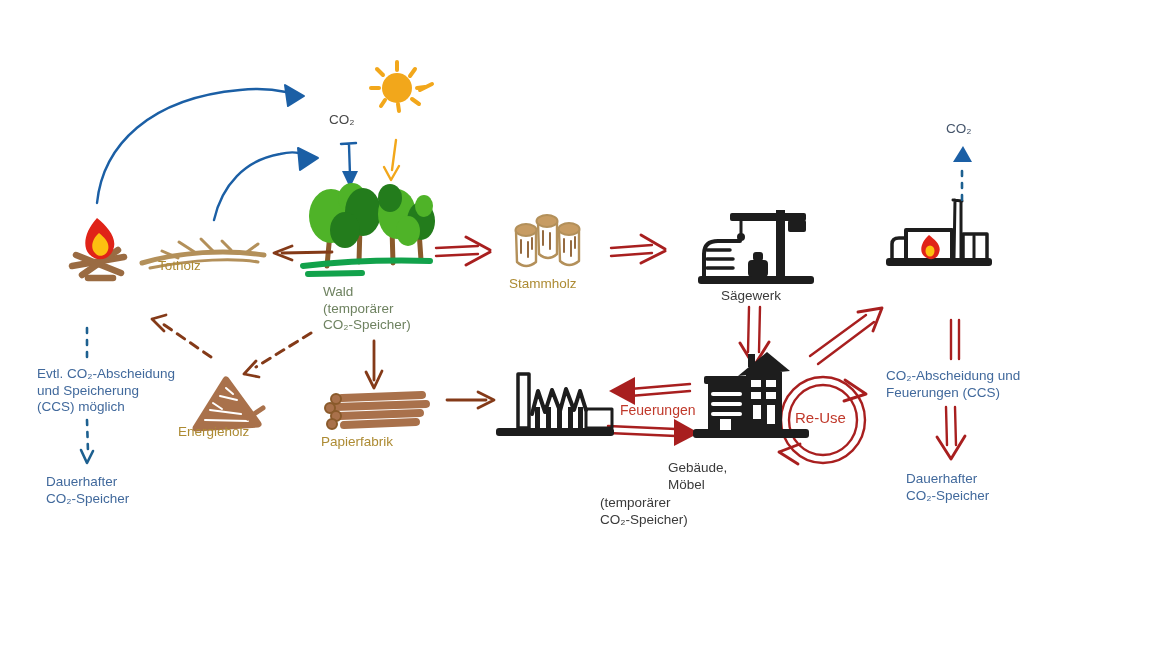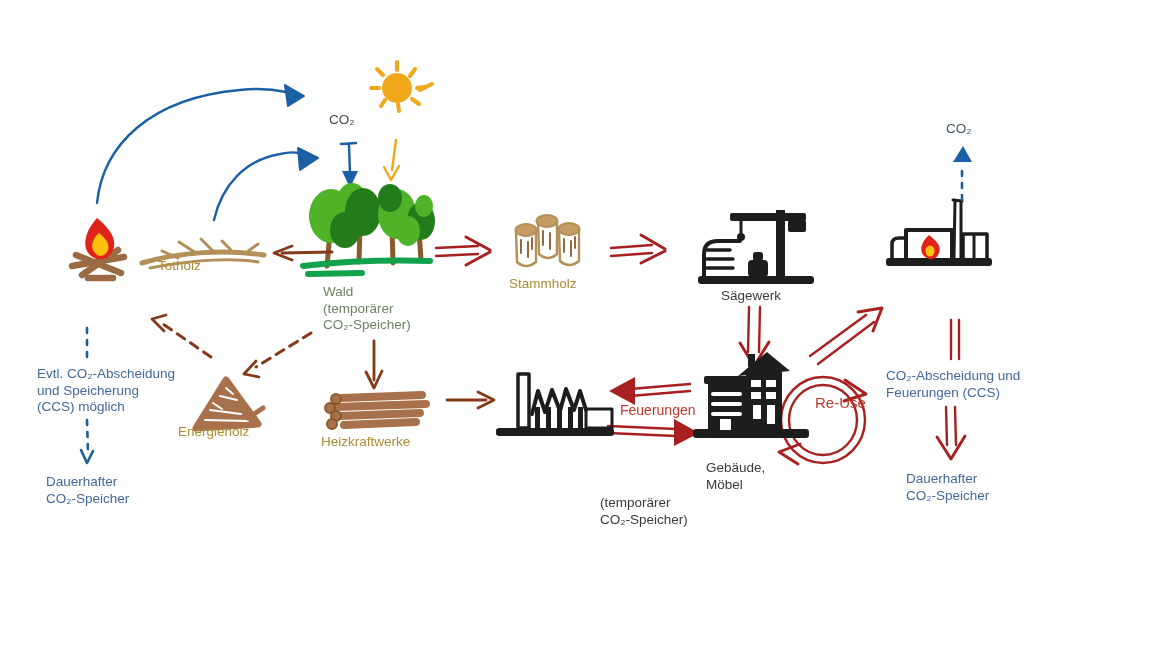--- a/index.html
+++ b/index.html
@@ -304,25 +304,25 @@
 CO₂-Speicher)</div>
   <div class="label olive" style="left:509px;top:276px;">Stammholz</div>
   <div class="label" style="left:721px;top:288px;">Sägewerk</div>
   <div class="label slated" style="left:946px;top:121px;">CO₂</div>
   <div class="label slate" style="left:37px;top:366px;">Evtl. CO₂-Abscheidung
 und Speicherung
 (CCS) möglich</div>
   <div class="label slate" style="left:46px;top:474px;">Dauerhafter
 CO₂-Speicher</div>
   <div class="label olive" style="left:178px;top:424px;">Energieholz</div>
-  <div class="label olive" style="left:321px;top:434px;">Heizkraftwerke</div>
+  <div class="label olive" style="left:321px;top:434px;">Papierfabrik</div>
   <div class="label" style="left:600px;top:495px;">(temporärer
 CO₂-Speicher)</div>
-  <div class="label" style="left:706px;top:460px;">Gebäude,
+  <div class="label" style="left:668px;top:460px;">Gebäude,
 Möbel</div>
   <div class="label redl sz14" style="left:620px;top:402px;">Feuerungen</div>
-  <div class="label redl sz15" style="left:795px;top:394px;margin-left:20px;">Re-Use</div>
+  <div class="label redl sz15" style="left:795px;top:409px;">Re-Use</div>
   <div class="label slate" style="left:886px;top:368px;">CO₂-Abscheidung und
 Feuerungen (CCS)</div>
   <div class="label slate" style="left:906px;top:471px;">Dauerhafter
 CO₂-Speicher</div>
 
 </div>
 
 </body></html>

